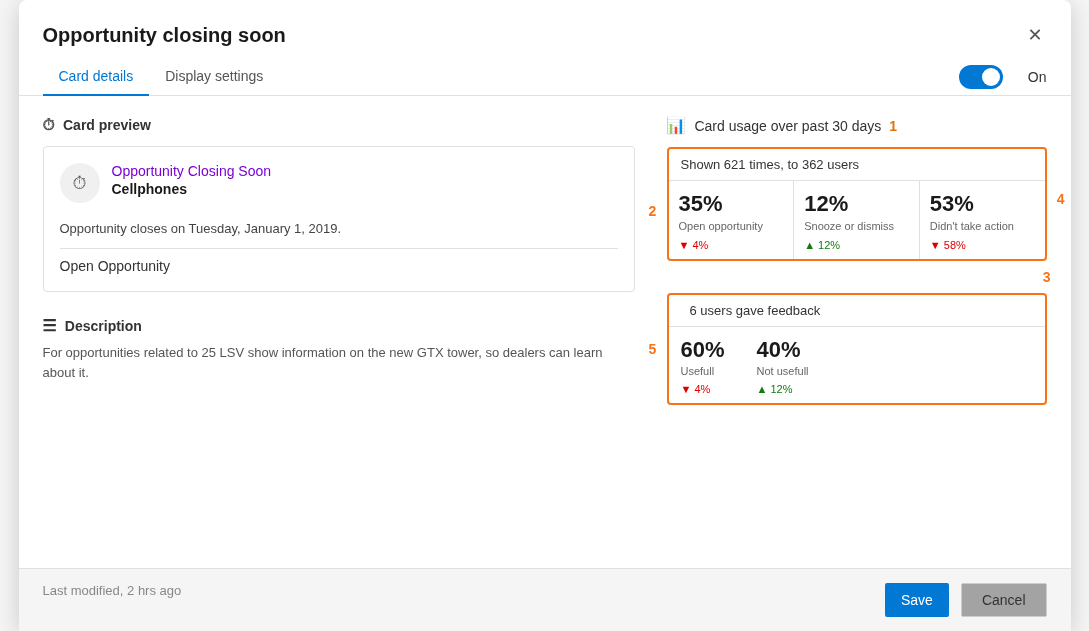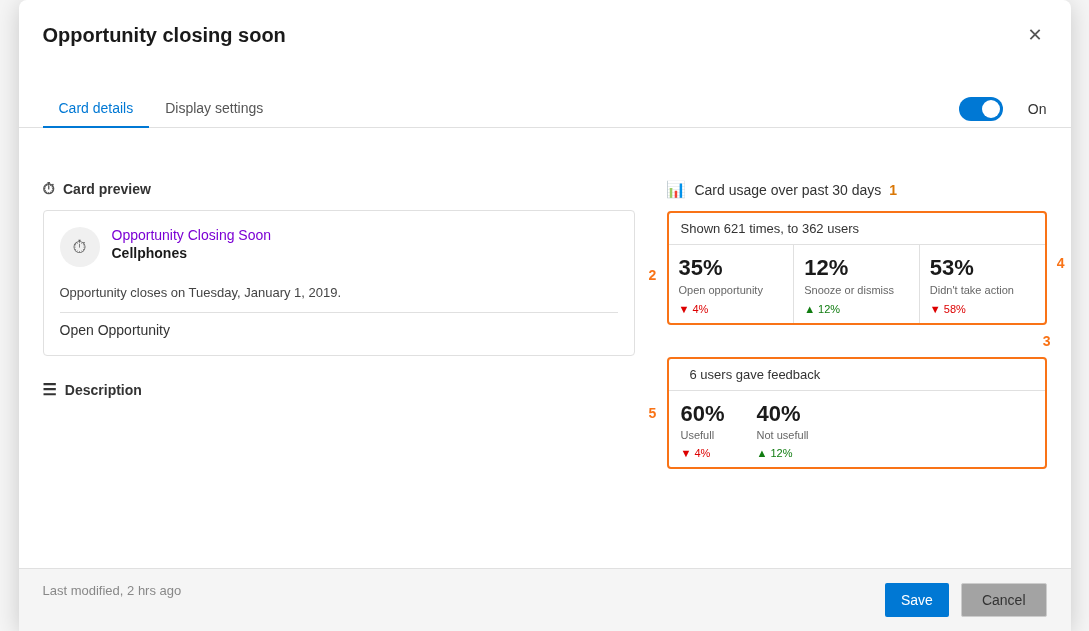--- a/index.html
+++ b/index.html
@@ -13,21 +13,20 @@
     }
     .dialog {
       background: #fff;
       width: 1052px;
       min-height: 631px;
       border-radius: 8px;
       box-shadow: 0 4px 24px rgba(0,0,0,0.18);
       display: flex;
       flex-direction: column;
       position: relative;
-      gap: 32px;
     }
     .dialog-header {
       padding: 20px 24px 0 24px;
       display: flex;
       align-items: center;
       justify-content: space-between;
     }
     .dialog-title {
       font-size: 20px;
       font-weight: 600;
@@ -363,20 +362,21 @@
         <div style="border-top:1px solid #e0e0e0; margin-top:4px; padding-top:8px;">
           <span style="font-size:14px;color:#333;">Open Opportunity</span>
         </div>
       </div>
 
       <div class="description-section">
         <div class="desc-title">
           <span style="font-size:16px;">☰</span>
           <span>Description</span>
         </div>
+        <div class="desc-text">For opportunities related to 25 LSV show information on the new GTX tower, so dealers can learn about it.</div>
       </div>
     </div>
 
     <div class="right-panel">
       <div class="right-panel-inner">
 
         <div class="usage-section-title">
           <span style="font-size:16px;">📊</span>
           <span>Card usage over past 30 days</span>
           <span class="usage-number-label">1</span>

